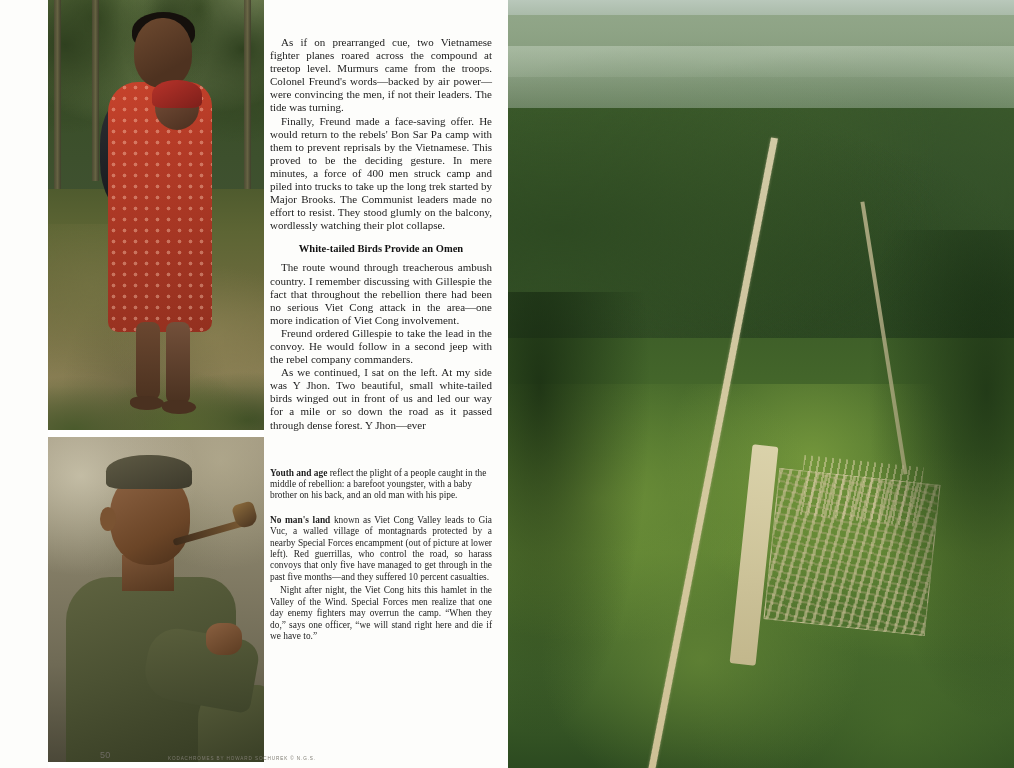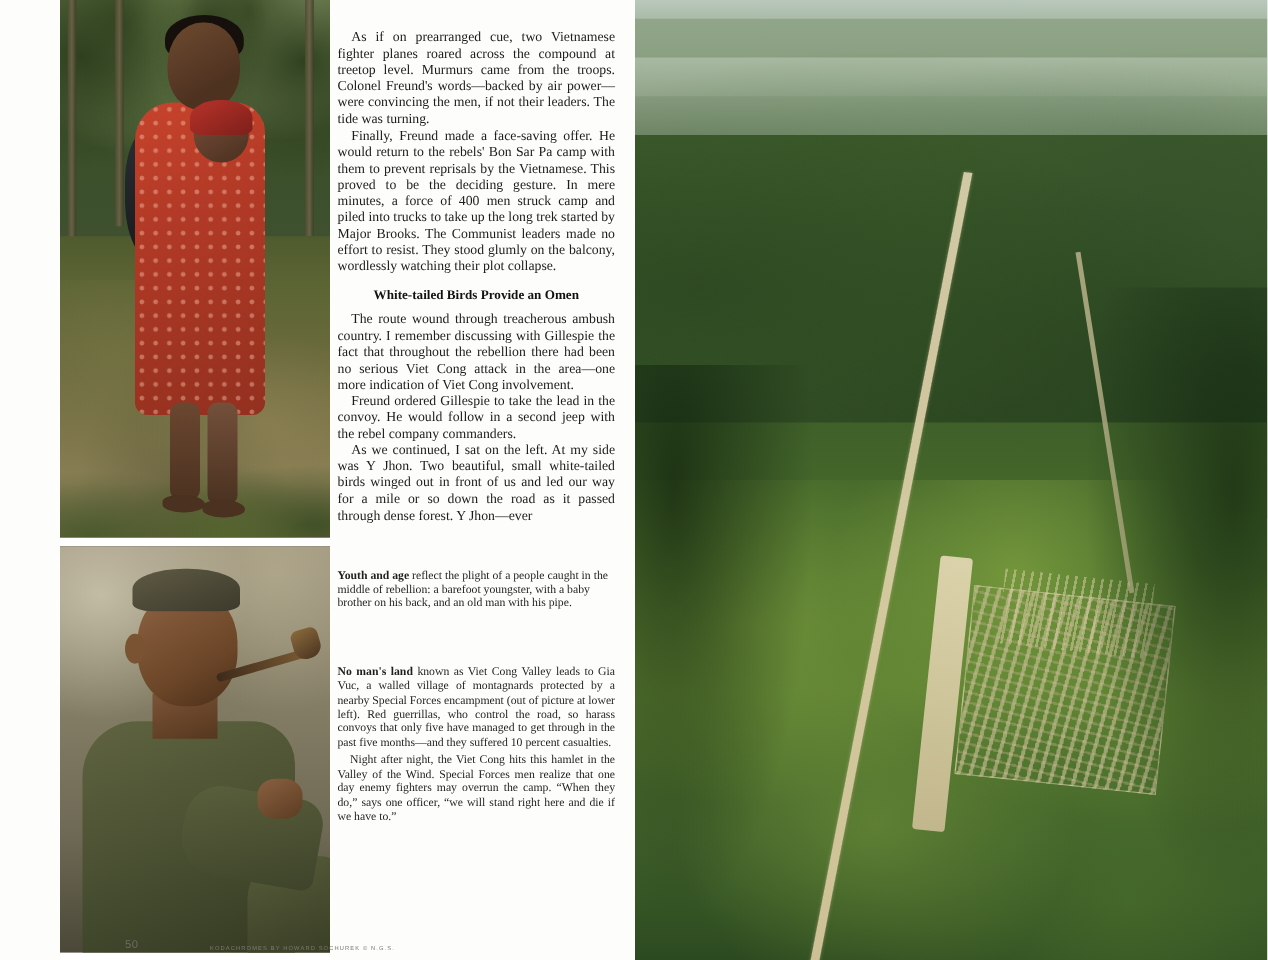--- a/index.html
+++ b/index.html
@@ -228,21 +228,21 @@
     color: #7d7a70;
     font-family: "Liberation Sans", sans-serif;
     text-transform: uppercase;
     white-space: nowrap;
   }
 
   
   .text-col {
     position: absolute;
     left: 270px;
-    top: 24px;
+    top: 36px;
     width: 222px;
     height: 730px;
   }
   .body-text p {
     margin: 0;
     font-size: 11px;
     line-height: 13.1px;
     text-align: justify;
     color: #1c1c1c;
     text-indent: 11px;
@@ -260,21 +260,21 @@
   .caption-block {
     margin-top: 36px;
     font-size: 9.4px;
     line-height: 11.4px;
     color: #1e1e1e;
     text-align: left;
   }
   .caption-block .lead {
     font-weight: bold;
   }
-  .caption-block.second { margin-top: 43px; text-align: justify; }
+  .caption-block.second { margin-top: 13px; text-align: justify; }
   .caption-block.second p { margin: 0 0 0 0; }
   .caption-block.second p + p { text-indent: 10px; margin-top: 2px; }
 
   
   .right-photo {
     position: absolute;
     left: 508px;
     top: 0;
     width: 506px;
     height: 768px;

